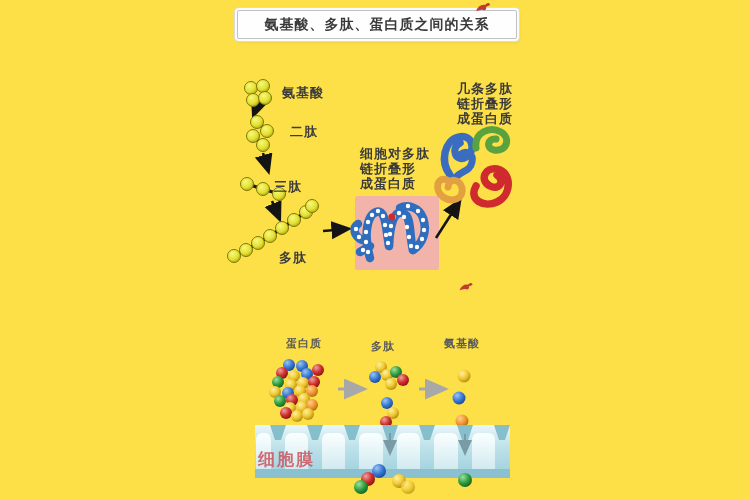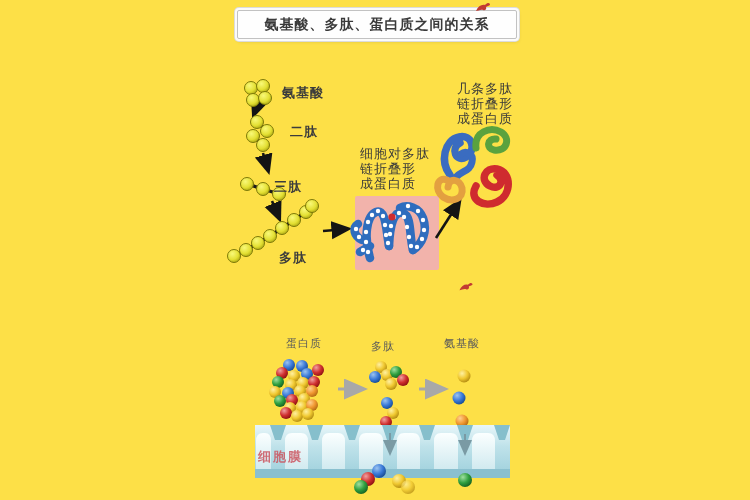--- a/index.html
+++ b/index.html
@@ -18,29 +18,29 @@
   #title2{left:282px;top:290px;width:192px;height:29px;font-size:13px;}
   #subtitle{
     left:224px;top:57px;font-size:14px;font-weight:bold;color:#d0203a;
     letter-spacing:1px;font-style:italic;
   }
   .step-label{font-size:13px;font-weight:bold;color:#3c3c3c;letter-spacing:1px;}
   #lab-amino{left:282px;top:84px;}
   #lab-di{left:290px;top:123px;}
   #lab-tri{left:274px;top:178px;text-align:right;}
   #lab-poly{left:279px;top:249px;}
-  .note{font-size:13px;font-weight:normal;color:#3a3a3a;line-height:15px;letter-spacing:1px;}
+  .note{font-size:13px;font-weight:bold;color:#3a3a3a;line-height:15px;letter-spacing:1px;}
   #note1{left:360px;top:146px;}
   #note2{left:457px;top:81px;}
-  .col-label{font-size:11px;font-weight:normal;color:#5a5a5a;letter-spacing:1px;}
+  .col-label{font-size:11px;font-weight:bold;color:#5a5a5a;letter-spacing:1px;}
   #lab-protein{left:286px;top:336px;}
   #lab-poly2{left:371px;top:339px;}
   #lab-amino2{left:444px;top:336px;}
   #membrane-label{
-    left:258px;top:448px;font-size:13px;font-weight:bold;
+    left:258px;top:448px;font-size:17px;font-weight:bold;
     color:#cc5560;opacity:.85;letter-spacing:2px;
   }
   svg{display:block;}
   #diagram-svg{left:0;top:0;}
   .bird{position:absolute;}
   #bird1{left:474px;top:1px;}
   #bird2{left:458px;top:281px;}
 </style>
 </head>
 <body>

